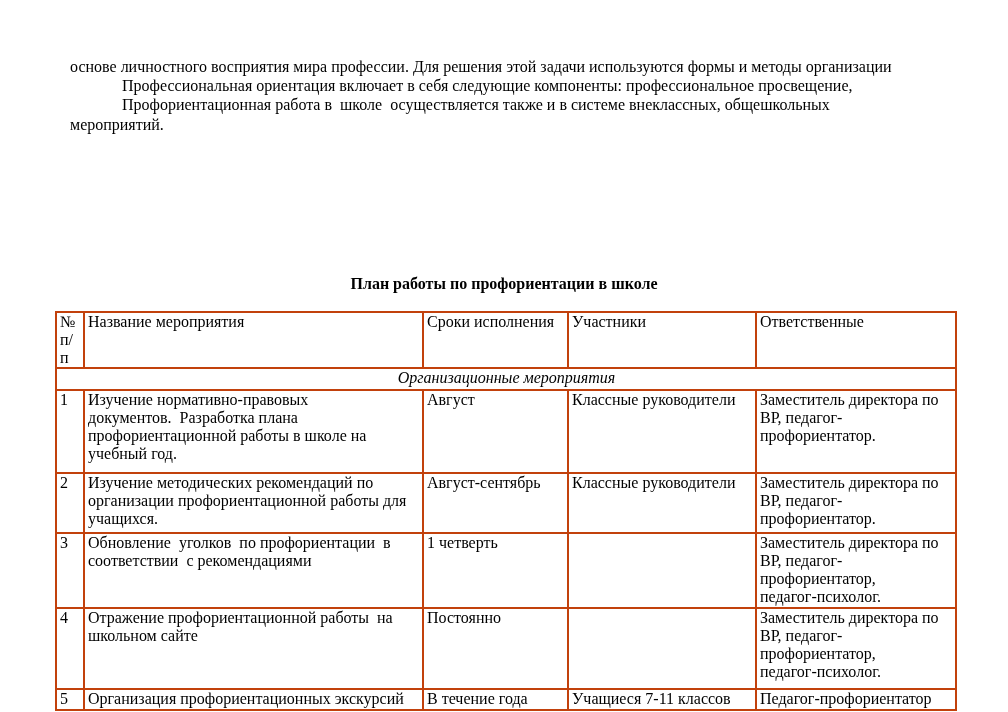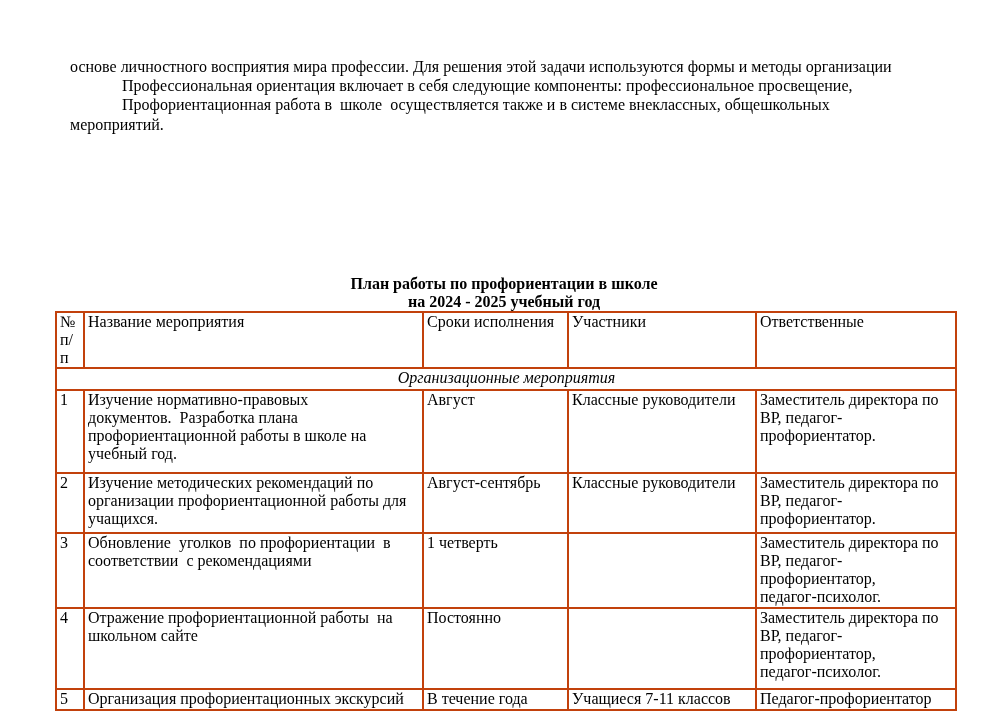--- a/index.html
+++ b/index.html
@@ -75,21 +75,20 @@
 
   <div class="intro">
     <div class="line">основе личностного восприятия мира профессии. Для решения этой задачи используются формы и методы организации</div>
     <div class="line indent">Профессиональная ориентация включает в себя следующие компоненты: профессиональное просвещение,</div>
     <div class="line indent">Профориентационная работа в  школе  осуществляется также и в системе внеклассных, общешкольных</div>
     <div class="line">мероприятий.</div>
   </div>
 
   <div class="doc-title">
     <div>План работы по профориентации в школе</div>
-    <div>на 2024 - 2025 учебный год</div>
   </div>
 
   <table class="plan">
     <colgroup>
       <col style="width:28px">
       <col style="width:339px">
       <col style="width:145px">
       <col style="width:188px">
       <col style="width:200px">
     </colgroup>

